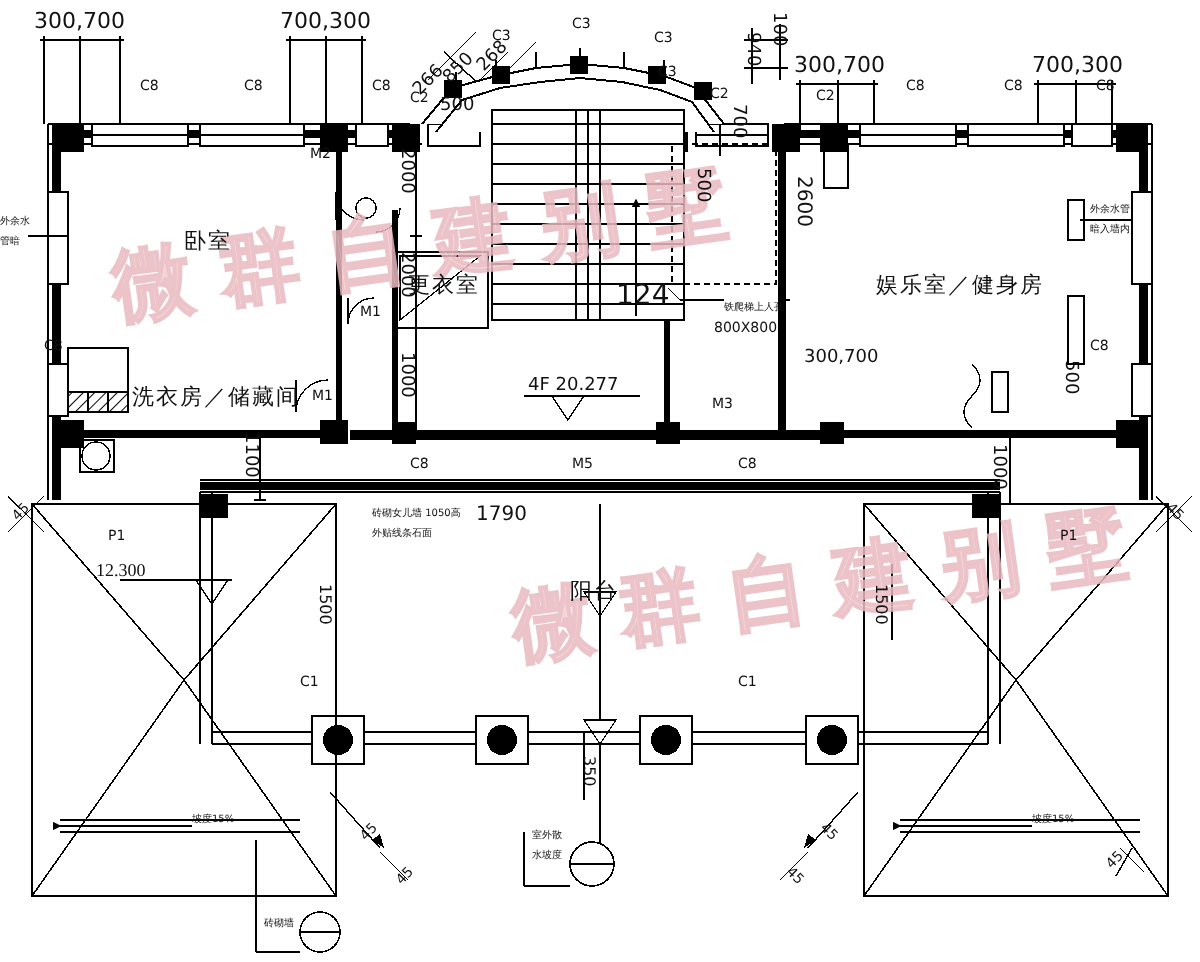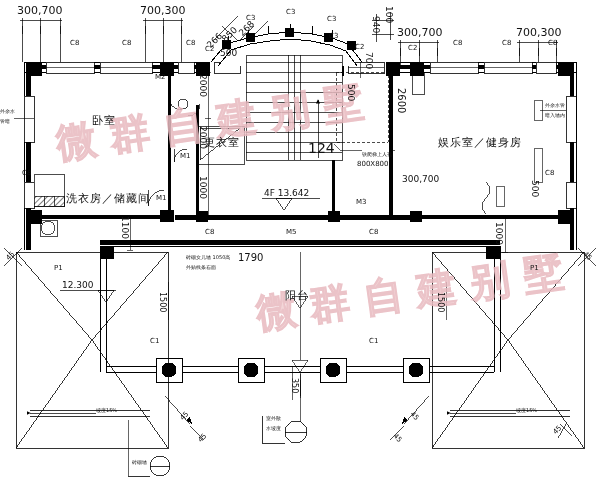--- a/index.html
+++ b/index.html
@@ -370,22 +370,22 @@
   <div class="lbl tiny" style="left:545px;top:102px;">外余水管</div>
   <div class="lbl tiny" style="left:545px;top:112px;">暗入墙内</div>
   <div class="lbl tiny" style="left:0px;top:108px;">外余水</div>
   <div class="lbl tiny" style="left:0px;top:118px;">管暗</div>
   <div class="lbl tiny" style="left:96px;top:407px;">坡度15%</div>
   <div class="lbl tiny" style="left:516px;top:407px;">坡度15%</div>
   <div class="lbl tiny" style="left:132px;top:459px;">砖砌墙</div>
   <div class="lbl tiny" style="left:266px;top:415px;">室外散</div>
   <div class="lbl tiny" style="left:266px;top:425px;">水坡度</div>
 
-  <div class="lbl elev" style="left:264px;top:188px;">4F  13.642</div>
-  <div class="lbl elev" style="left:62px;top:280px;">12.300</div>
+  <div class="lbl elev" style="left:264px;top:188px;">4F  20.277</div>
+  <div class="lbl elev" style="left:48px;top:280px;font-family:Liberation Serif, serif;">12.300</div>
   <div class="lbl dim" style="left:308px;top:140px;font-size:14px;">124</div>
 
   <div class="lbl dim" style="left:6px;top:252px;transform:rotate(-45deg);">45</div>
   <div class="lbl dim" style="left:583px;top:252px;transform:rotate(45deg);">45</div>
   <div class="lbl dim" style="left:180px;top:412px;transform:rotate(-45deg);">45</div>
   <div class="lbl dim" style="left:410px;top:412px;transform:rotate(45deg);">45</div>
   <div class="lbl dim" style="left:198px;top:434px;transform:rotate(-45deg);">45</div>
   <div class="lbl dim" style="left:393px;top:434px;transform:rotate(45deg);">45</div>
   <div class="lbl dim" style="left:553px;top:426px;transform:rotate(-45deg);">45</div>
 

